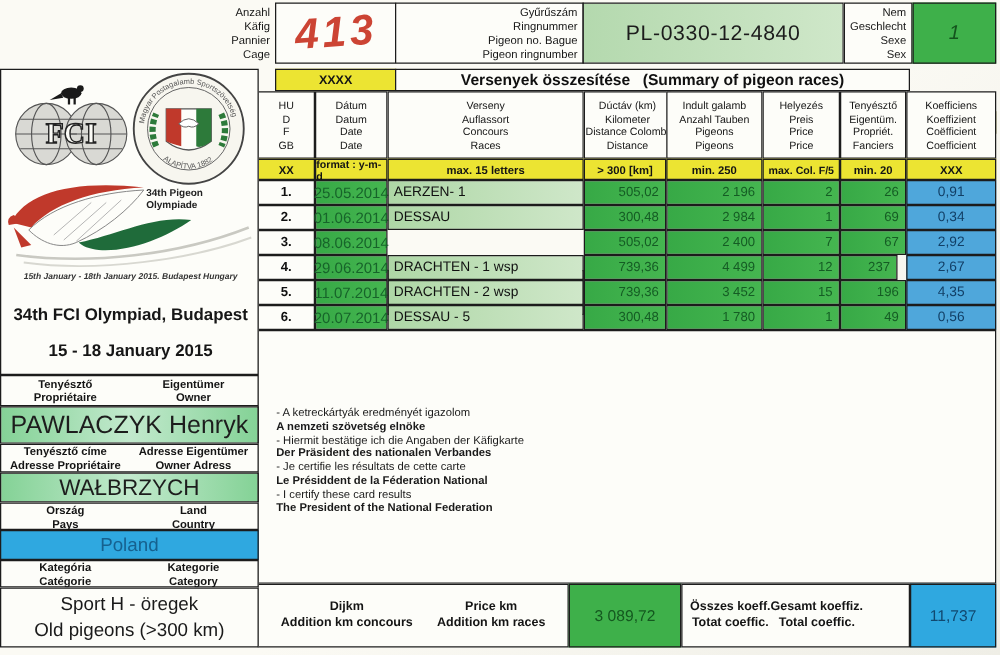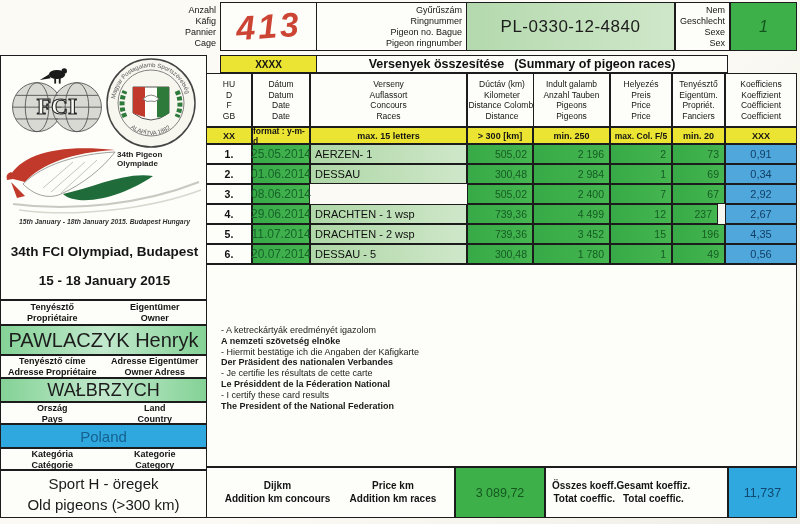--- a/index.html
+++ b/index.html
@@ -149,21 +149,21 @@
     <div class="cell yellow" style="left:519px;top:54px;width:72px;height:17px;font-size:9px;">
         <span>XXX</span>
       </div>
 
     <div class="cell cnum" style="left:0;top:71px;width:46px;height:20px;">1.</div>
     <div class="cell cdate greendk" style="left:46px;top:71px;width:58px;height:20px;">25.05.2014</div>
     <div class="cell crace greenlt" style="left:104px;top:71px;width:157px;height:20px;">AERZEN- 1</div>
     <div class="cell vnum greendk" style="left:261px;top:71px;width:66px;height:20px;">505,02</div>
     <div class="cell vnum greendk" style="left:327px;top:71px;width:77px;height:20px;">2 196</div>
     <div class="cell vnum greendk" style="left:404px;top:71px;width:62px;height:20px;">2</div>
-    <div class="cell vnum greendk" style="left:466px;top:71px;width:53px;height:20px;">73</div>
+    <div class="cell vnum greendk" style="left:466px;top:71px;width:53px;height:20px;">26</div>
     <div class="cell ccoeff bluecell" style="left:519px;top:71px;width:72px;height:20px;">0,91</div>
 
     <div class="cell cnum" style="left:0;top:91px;width:46px;height:20px;">2.</div>
     <div class="cell cdate greendk" style="left:46px;top:91px;width:58px;height:20px;">01.06.2014</div>
     <div class="cell crace greenlt" style="left:104px;top:91px;width:157px;height:20px;">DESSAU</div>
     <div class="cell vnum greendk" style="left:261px;top:91px;width:66px;height:20px;">300,48</div>
     <div class="cell vnum greendk" style="left:327px;top:91px;width:77px;height:20px;">2 984</div>
     <div class="cell vnum greendk" style="left:404px;top:91px;width:62px;height:20px;">1</div>
     <div class="cell vnum greendk" style="left:466px;top:91px;width:53px;height:20px;">69</div>
     <div class="cell ccoeff bluecell" style="left:519px;top:91px;width:72px;height:20px;">0,34</div>

